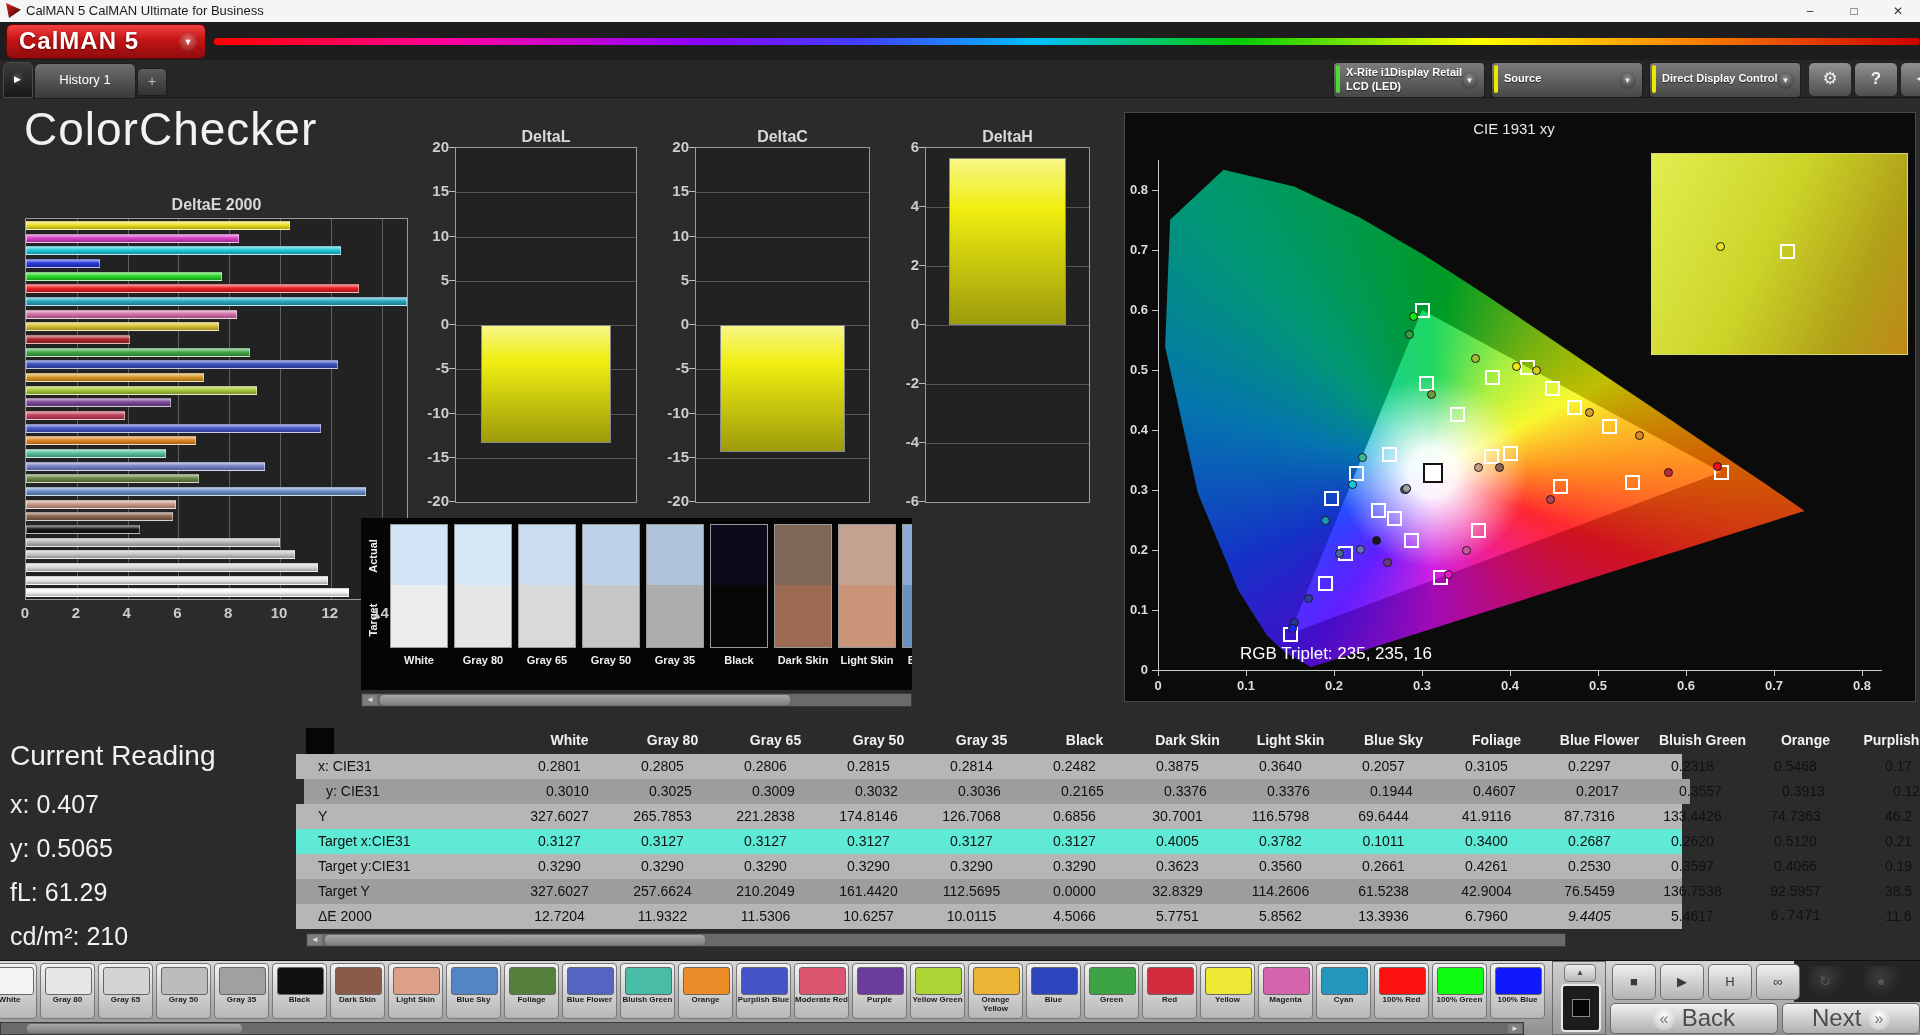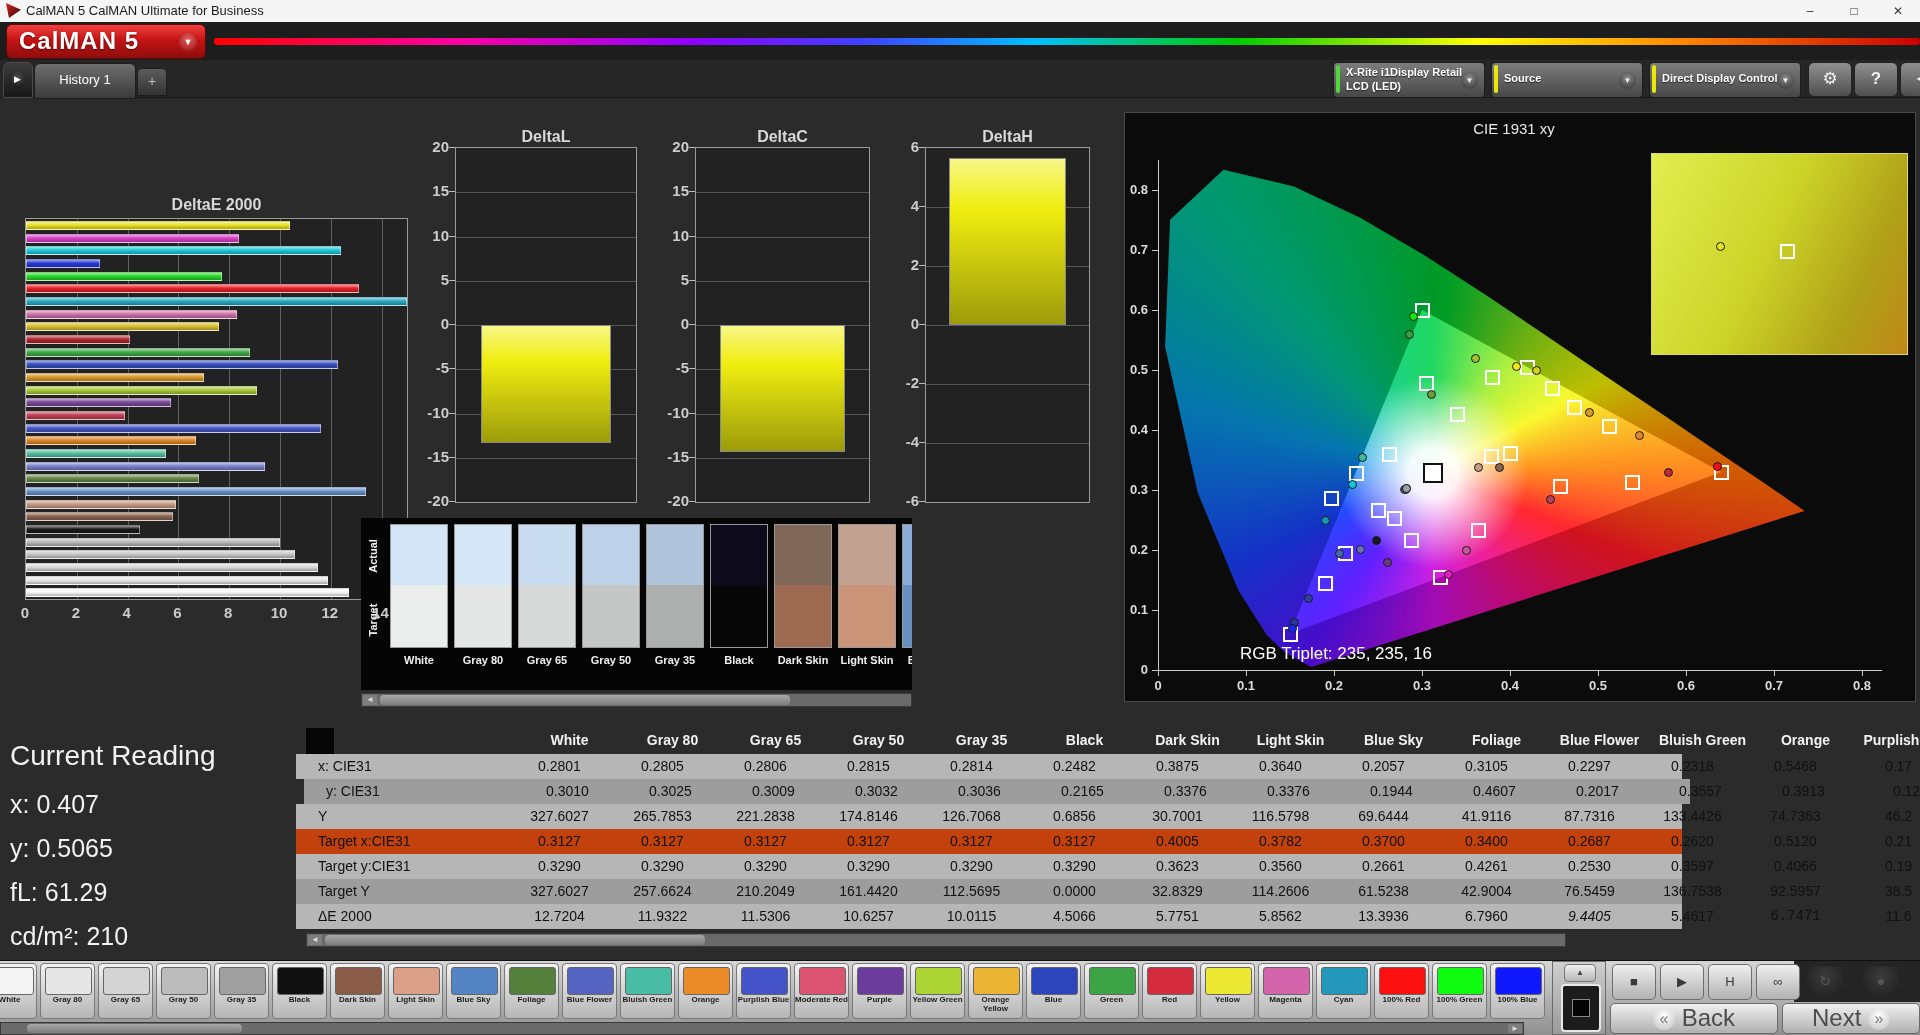--- a/index.html
+++ b/index.html
@@ -133,20 +133,21 @@
   </div>
   <div class="abs dropdown" style="left:1649px;width:150px;">
     <div class="dd-ind" id="displayInd" style="background: rgb(232, 232, 0);"></div>
     <div class="dd-single">Direct Display Control</div>
     <div class="dd-arrow">▼</div>
   </div>
   <div class="abs sqbtn" style="left:1808px;width:42px;font-size:17px;line-height:31px;"><span>⚙</span></div>
   <div class="abs sqbtn" style="left:1854px;width:42px;font-size:17px;line-height:31px;font-weight:bold;"><span>?</span></div>
   <div class="abs sqbtn" style="left:1900px;width:40px;font-size:12px;line-height:31px;"><span>◀</span></div>
 
+  <div class="abs pagetitle">ColorChecker</div>
   <div class="abs charttitle" style="left:25px;top:196px;width:383px;">DeltaE 2000</div>
   <div class="abs plotframe" style="left:25px;top:218px;width:383px;height:382px;" id="dePlot">
       <div class="gridv" style="left: 50.8px; top: 0px; height: 380px;"></div>
       <div class="gridv" style="left: 101.6px; top: 0px; height: 380px;"></div>
       <div class="gridv" style="left: 152.4px; top: 0px; height: 380px;"></div>
       <div class="gridv" style="left: 203.2px; top: 0px; height: 380px;"></div>
       <div class="gridv" style="left: 254px; top: 0px; height: 380px;"></div>
       <div class="gridv" style="left: 304.8px; top: 0px; height: 380px;"></div>
       <div class="gridv" style="left: 355.6px; top: 0px; height: 380px;"></div>
       <div class="bar" style="left: 0px; top: 2px; width: 264.16px; height: 9px; background-color: rgb(232, 224, 32);"></div>
@@ -326,31 +327,31 @@
         <div class="tblcell" style="left: 727px; width: 103px;">0.6856</div>
         <div class="tblcell" style="left: 830px; width: 103px;">30.7001</div>
         <div class="tblcell" style="left: 933px; width: 103px;">116.5798</div>
         <div class="tblcell" style="left: 1036px; width: 103px;">69.6444</div>
         <div class="tblcell" style="left: 1139px; width: 103px;">41.9116</div>
         <div class="tblcell" style="left: 1242px; width: 103px;">87.7316</div>
         <div class="tblcell" style="left: 1345px; width: 103px;">133.4426</div>
         <div class="tblcell" style="left: 1448px; width: 103px;">74.7363</div>
         <div class="tblcell" style="left: 1551px; width: 103px;">46.2</div>
       </div>
-      <div class="tblrow" style="top: 829px; background: #c2410c;">
+      <div class="tblrow" style="top: 829px; background: #5eead4;">
         <div class="tbllabel">Target x:CIE31</div>
         <div class="tblcell" style="left: 212px; width: 103px;">0.3127</div>
         <div class="tblcell" style="left: 315px; width: 103px;">0.3127</div>
         <div class="tblcell" style="left: 418px; width: 103px;">0.3127</div>
         <div class="tblcell" style="left: 521px; width: 103px;">0.3127</div>
         <div class="tblcell" style="left: 624px; width: 103px;">0.3127</div>
         <div class="tblcell" style="left: 727px; width: 103px;">0.3127</div>
         <div class="tblcell" style="left: 830px; width: 103px;">0.4005</div>
         <div class="tblcell" style="left: 933px; width: 103px;">0.3782</div>
-        <div class="tblcell" style="left: 1036px; width: 103px;">0.3700</div>
+        <div class="tblcell" style="left: 1036px; width: 103px;">0.1011</div>
         <div class="tblcell" style="left: 1139px; width: 103px;">0.3400</div>
         <div class="tblcell" style="left: 1242px; width: 103px;">0.2687</div>
         <div class="tblcell" style="left: 1345px; width: 103px;">0.2620</div>
         <div class="tblcell" style="left: 1448px; width: 103px;">0.5120</div>
         <div class="tblcell" style="left: 1551px; width: 103px;">0.21</div>
       </div>
       <div class="tblrow" style="top: 854px; background: rgb(182, 182, 182);">
         <div class="tbllabel">Target y:CIE31</div>
         <div class="tblcell" style="left: 212px; width: 103px;">0.3290</div>
         <div class="tblcell" style="left: 315px; width: 103px;">0.3290</div>

